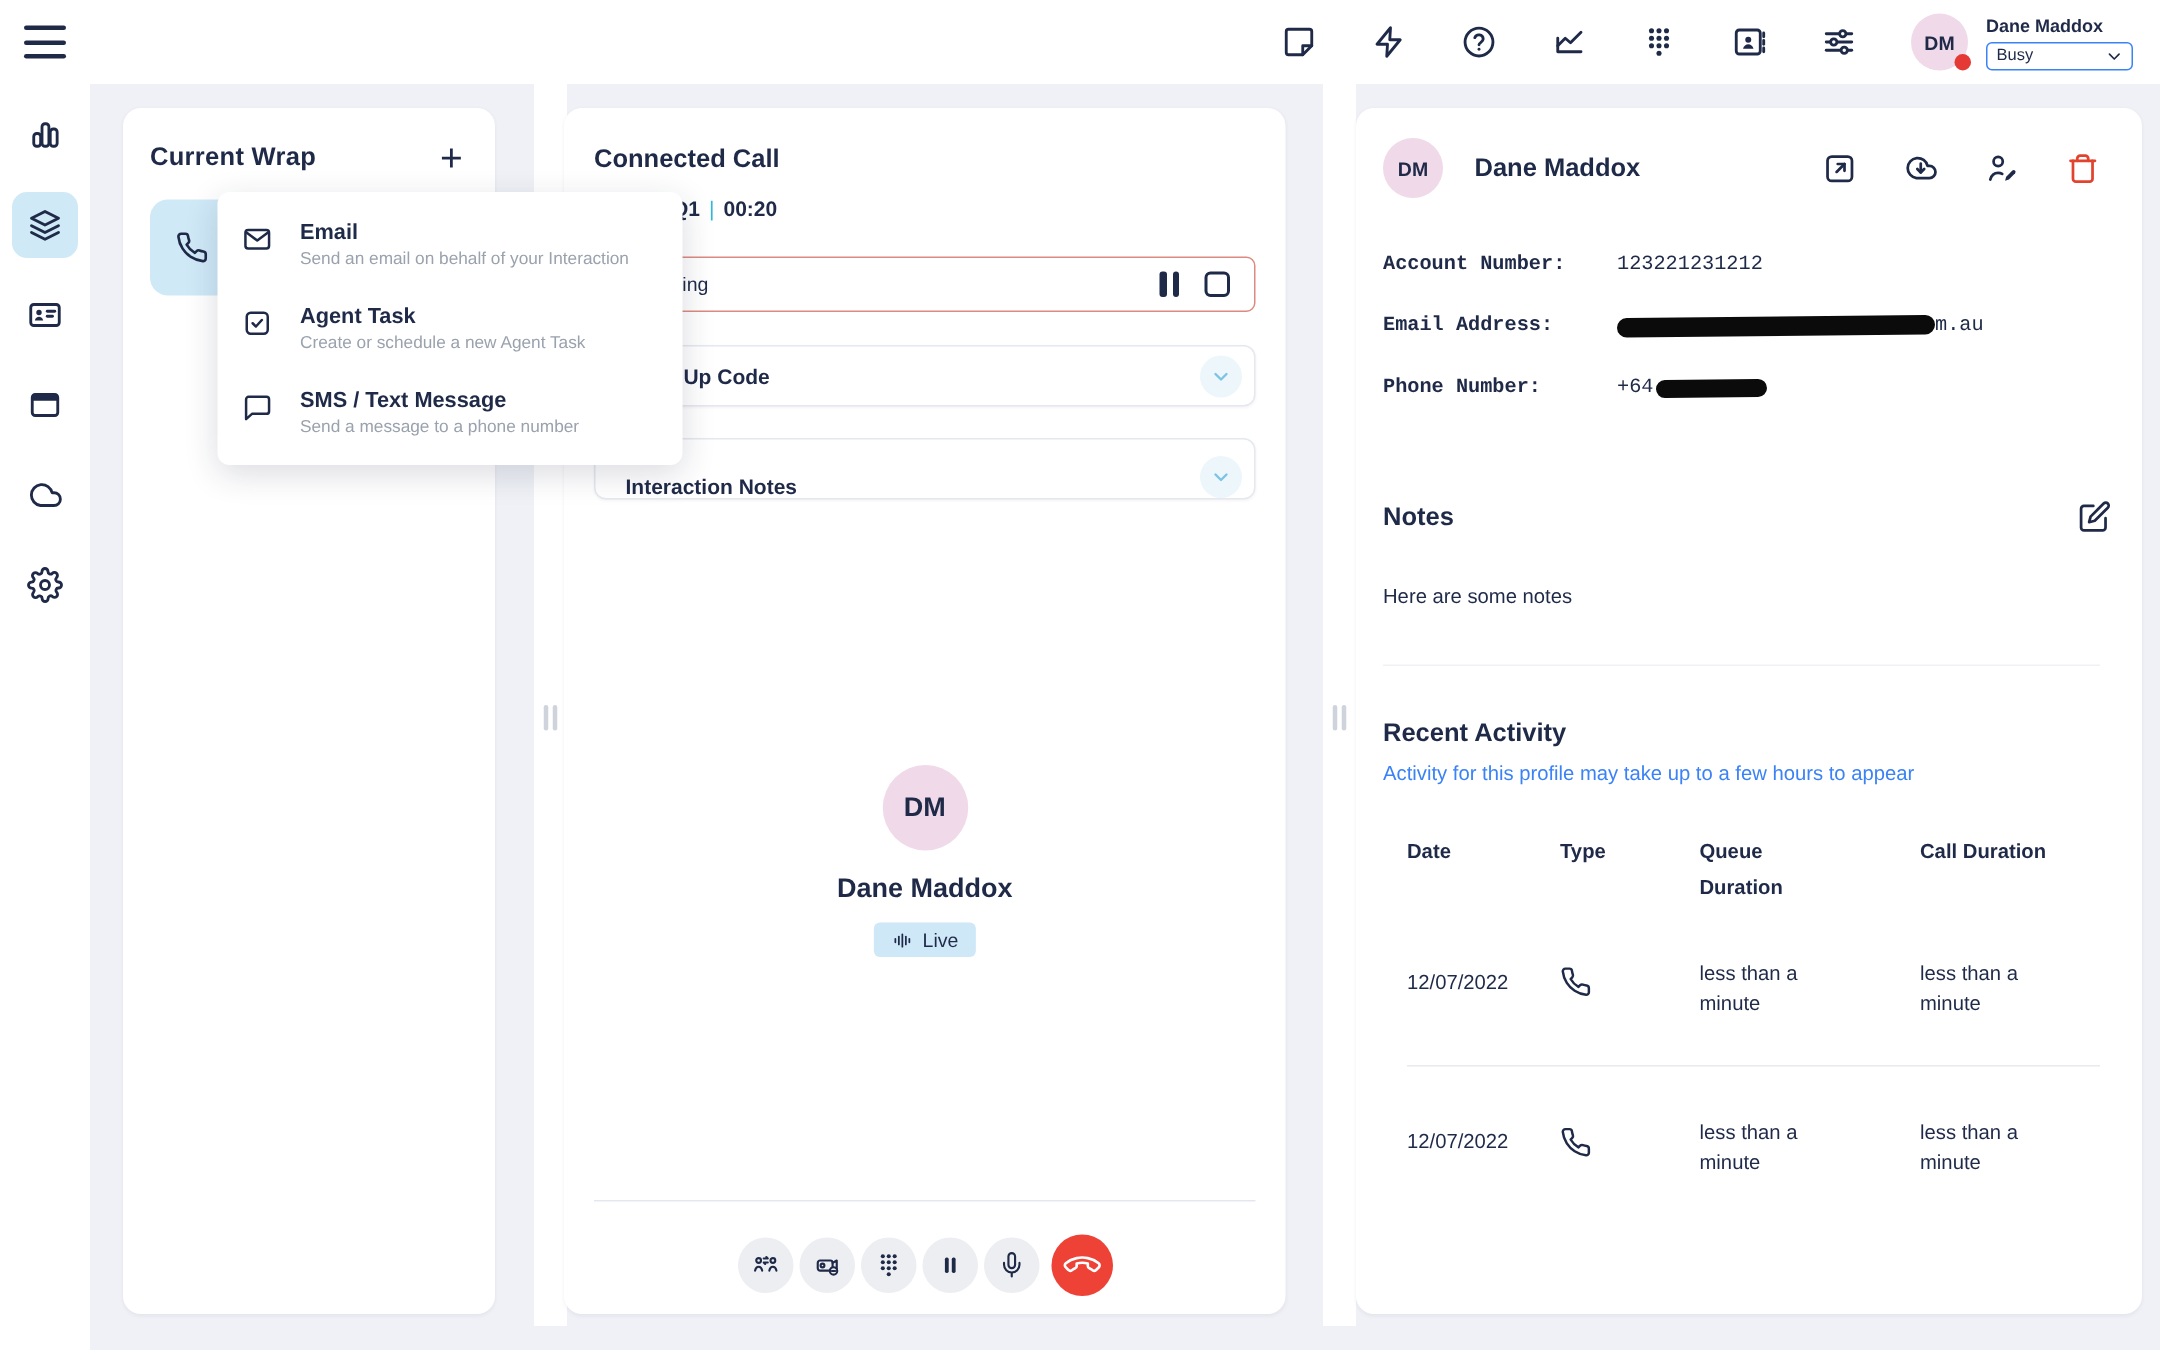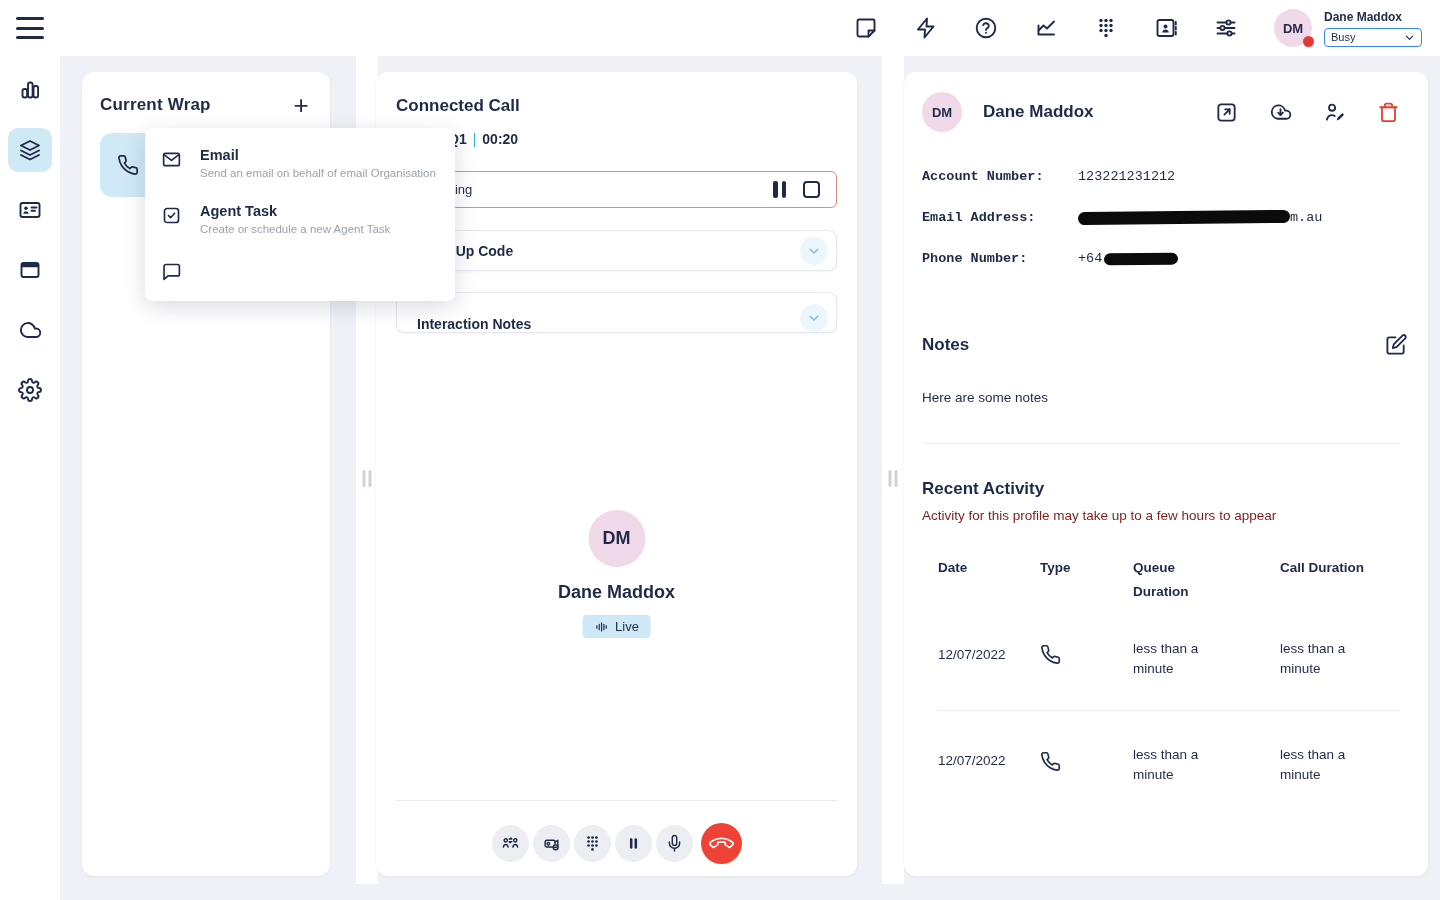--- a/index.html
+++ b/index.html
@@ -94,21 +94,21 @@
   .redact { display:inline-block; height:13px; background:#0b0b0b; border-radius:7px; transform:rotate(-.6deg); }
   .redact.email { width:212px; }
   .redact.phone { width:74px; margin-left:2px; height:12px; }
   .notes-head { margin-top:54px; display:flex; align-items:center; justify-content:space-between; }
   .notes-title { font-size:17px; font-weight:bold; }
   .edit-btn { width:23px; height:23px; cursor:pointer; margin-right:-8px; }
   .edit-btn svg { width:23px; height:23px; }
   .notes-body { margin-top:34px; font-size:13.5px; }
   .pr-divider { margin-top:38px; height:1px; background:#f0f1f5; }
   .ra-title { margin-top:35px; font-size:17px; font-weight:bold; }
-  .ra-sub { margin-top:9px; font-size:13.5px; color:#7f1d1d; }
+  .ra-sub { margin-top:9px; font-size:13.5px; color:#3b82f6; }
   .ra-table { margin-top:33px; padding-left:16px; }
   .ra-grid { display:grid; grid-template-columns:102px 93px 147px 1fr; }
   .ra-th { font-size:13.5px; font-weight:bold; line-height:1.8; max-width:90px; }
   .ra-cell { font-size:13.5px; line-height:1.5; max-width:92px; display:flex; align-items:center; }
   .ra-cell.multi { display:block; padding-top:8px; }
   .ra-row { display:grid; grid-template-columns:102px 93px 147px 1fr; padding:26px 0 31px; }
   .ra-row.first { border-bottom:1px solid #e8eaee; }
   .ra-row svg { width:21px; height:21px; }
 
   svg { display:block; }
@@ -473,33 +473,37 @@
   </section>
 
   <div class="menu">
     <div class="menu-item">
       <svg viewBox="0 0 24 24" fill="none" stroke="#1f2a48" stroke-width="1.9" stroke-linecap="round" stroke-linejoin="round">
           <rect x="3" y="5" width="18" height="14" rx="2"></rect>
           <polyline points="3.8 6.8 12 13 20.2 6.8"></polyline>
         </svg>
       <div>
         <div class="mi-title">Email</div>
-        <div class="mi-desc">Send an email on behalf of email Organisation</div>
+        <div class="mi-desc">Send an email on behalf of your Interaction</div>
       </div>
     </div>
     <div class="menu-item">
       <svg viewBox="0 0 24 24" fill="none" stroke="#1f2a48" stroke-width="1.9" stroke-linecap="round" stroke-linejoin="round">
           <rect x="4" y="4" width="16" height="16" rx="3"></rect>
           <polyline points="8.5 12 11 14.5 15.5 9.5"></polyline>
         </svg>
       <div>
         <div class="mi-title">Agent Task</div>
         <div class="mi-desc">Create or schedule a new Agent Task</div>
       </div>
     </div>
     <div class="menu-item">
       <svg viewBox="0 0 24 24" fill="none" stroke="#1f2a48" stroke-width="1.9" stroke-linecap="round" stroke-linejoin="round">
           <path d="M21 15a2 2 0 0 1-2 2H8l-4.5 4V6a2 2 0 0 1 2-2H19a2 2 0 0 1 2 2z"></path>
         </svg>
+      <div>
+        <div class="mi-title">SMS / Text Message</div>
+        <div class="mi-desc">Send a message to a phone number</div>
+      </div>
     </div>
   </div>
 
 </div>
 
 </body></html>

